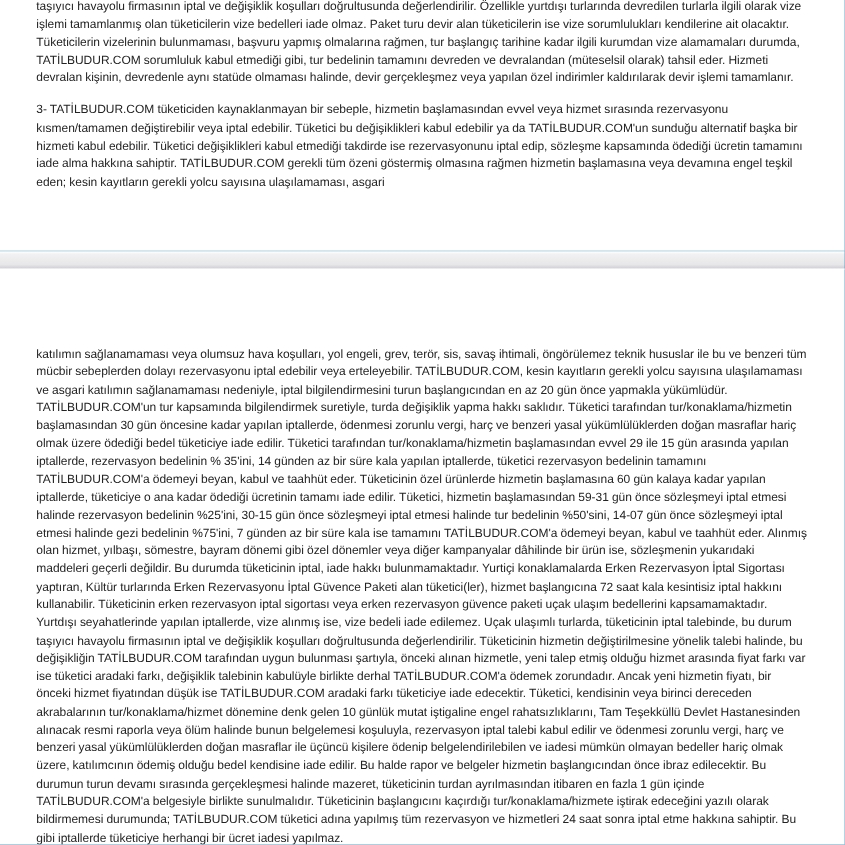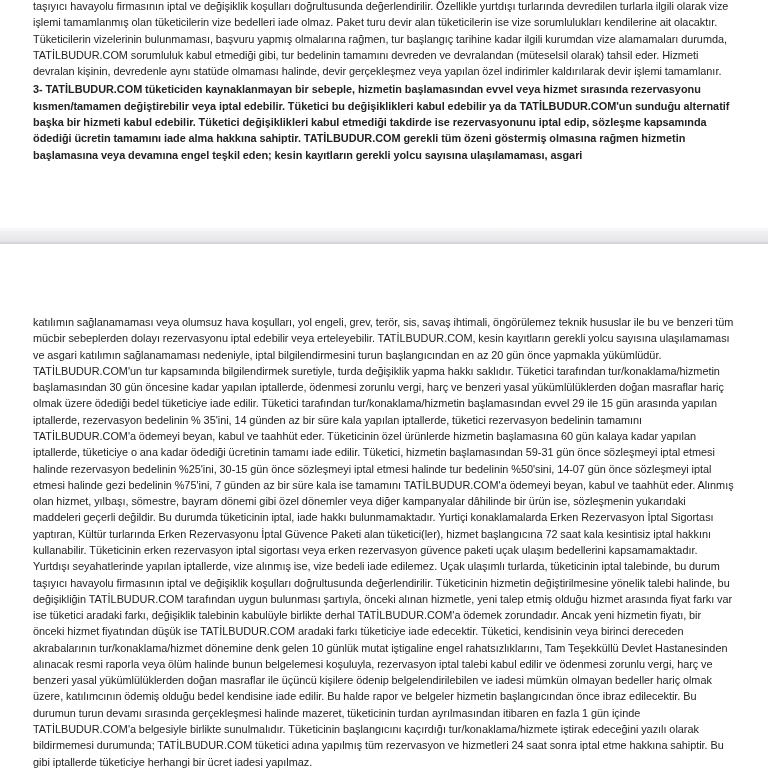--- a/index.html
+++ b/index.html
@@ -69,22 +69,21 @@
     font-size: 10.9px;
     line-height: 16.28px;
     text-align: left;
     letter-spacing: -0.02px;
     word-spacing: -0.15px;
     color: #232323;
     text-rendering: optimizeLegibility;
   }
 
   .para + .para {
-    margin-top: 2px;
-    font-weight: bold;
+    margin-top: 13px;
   }
 
   
   #para-transfer {
     padding-top: 0;
   }
 
   
   #page-bottom .body-block {
     padding-top: 70px;

